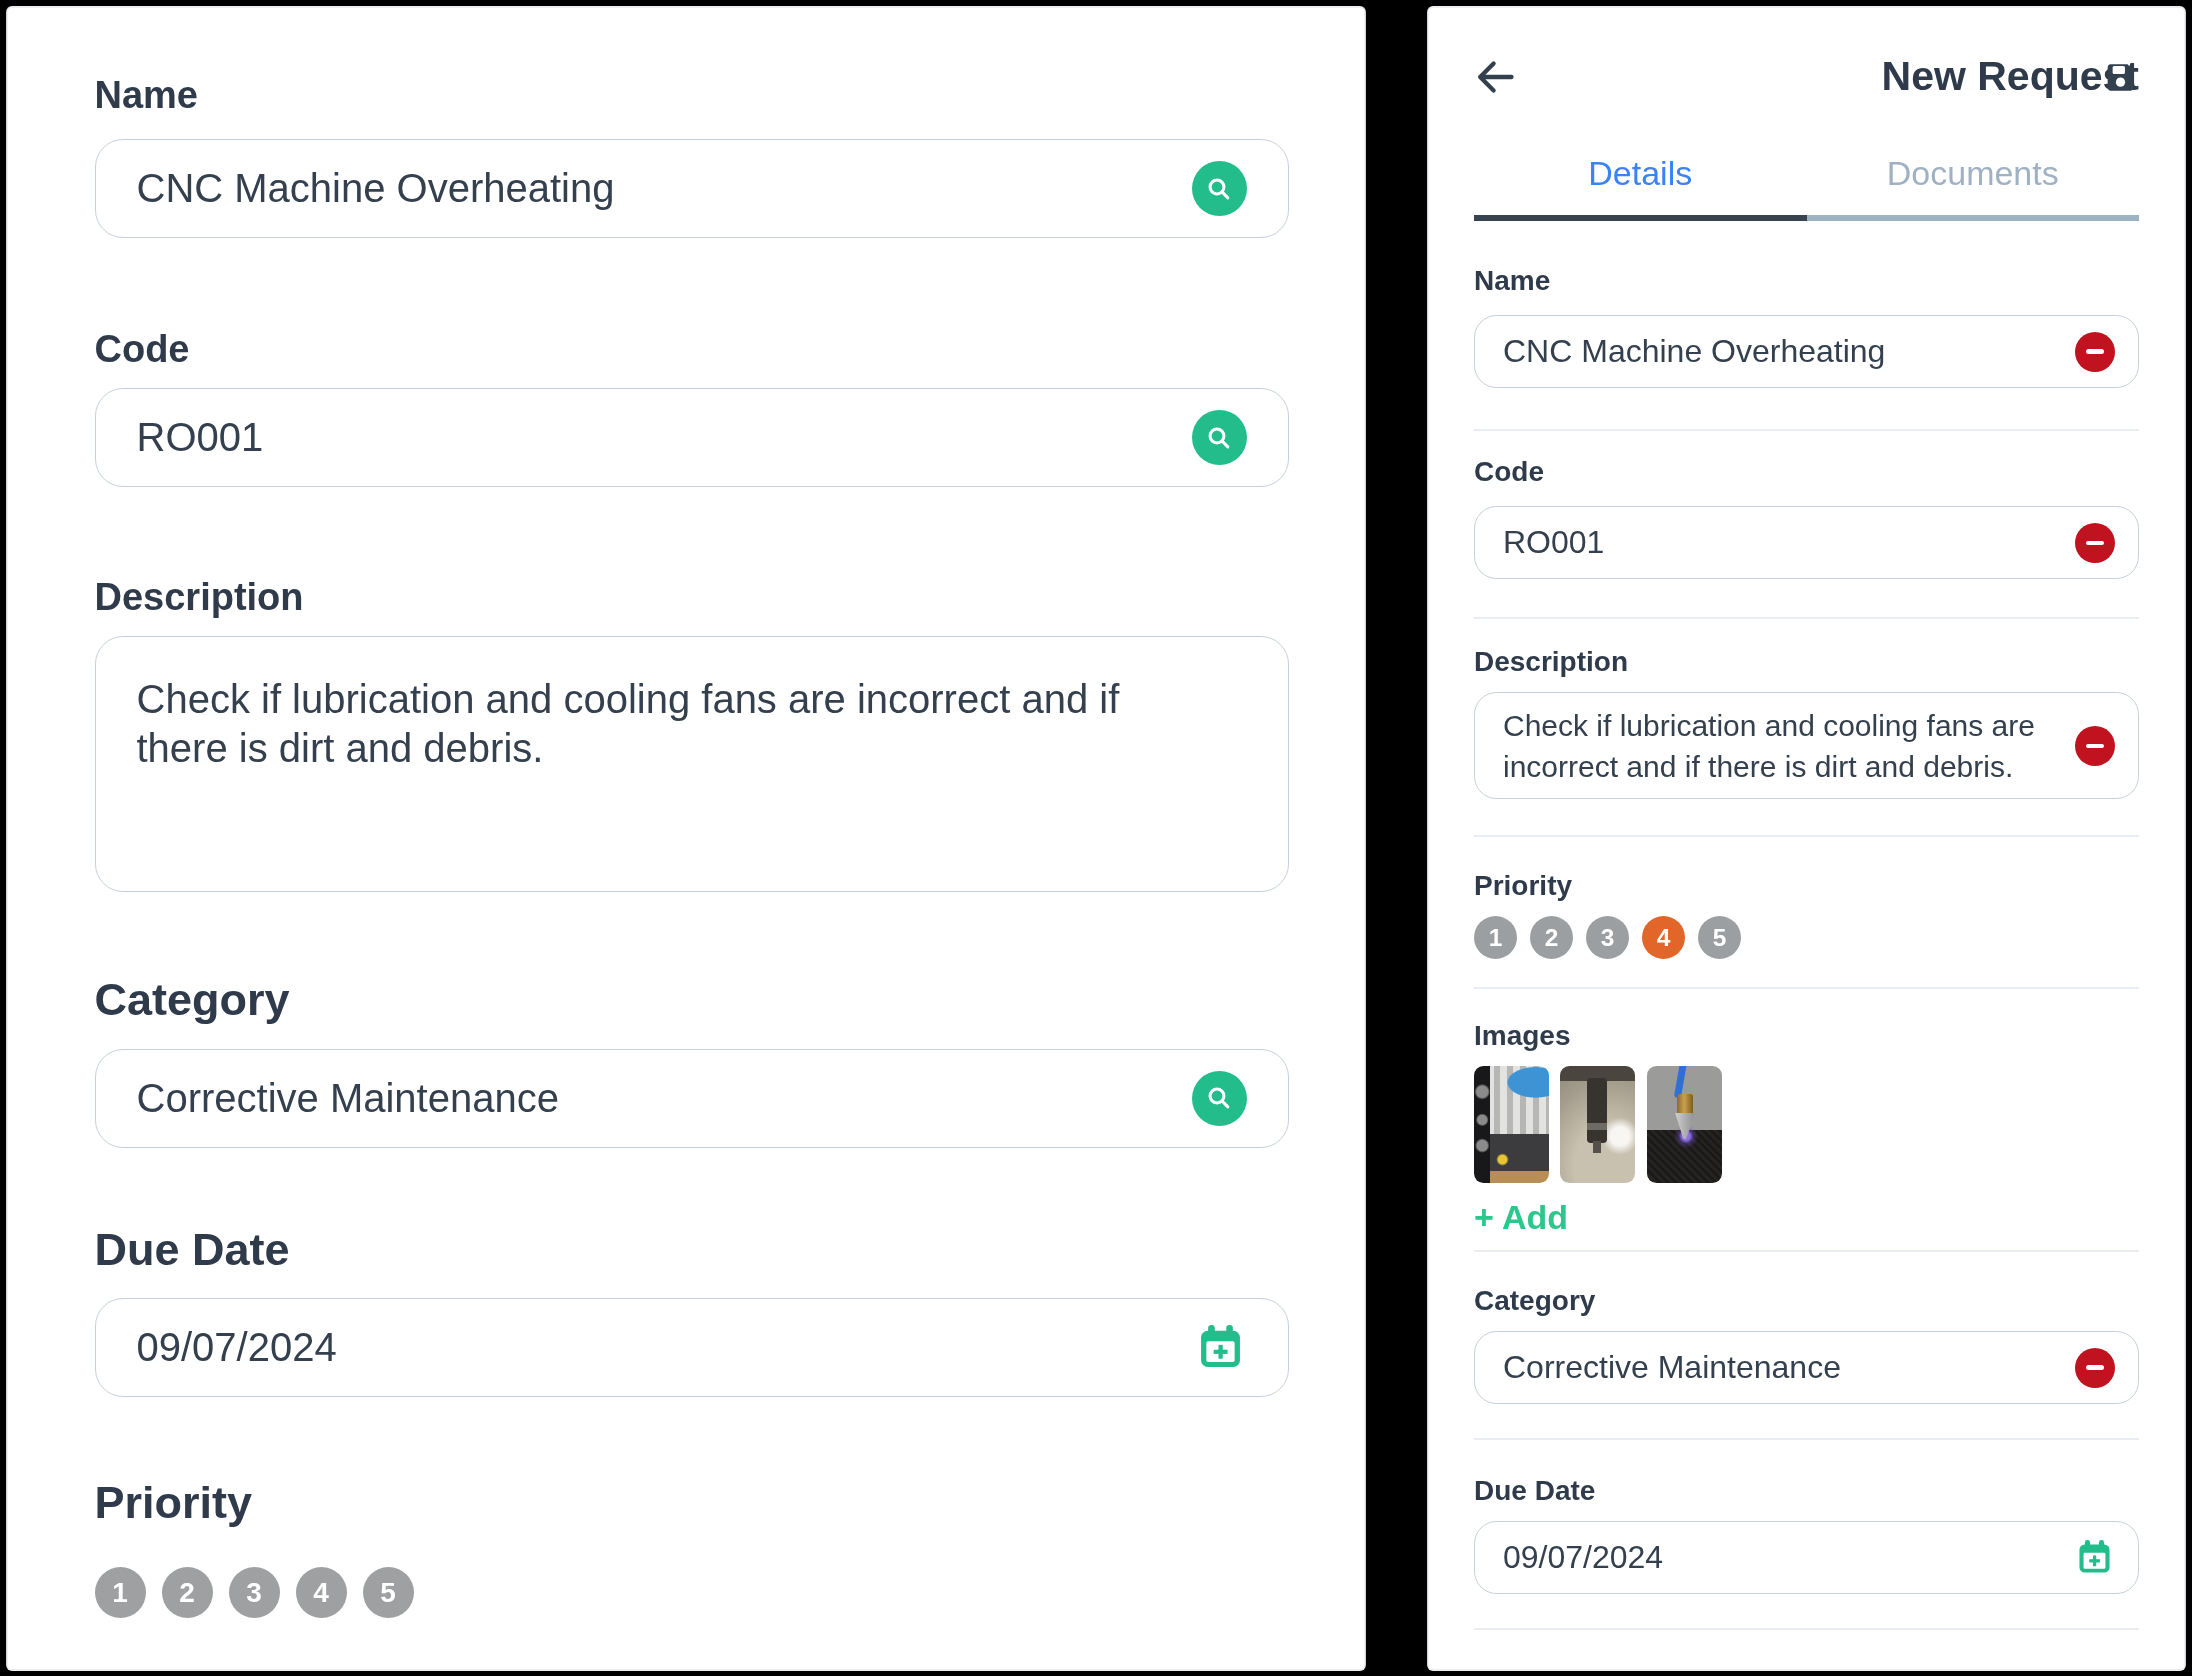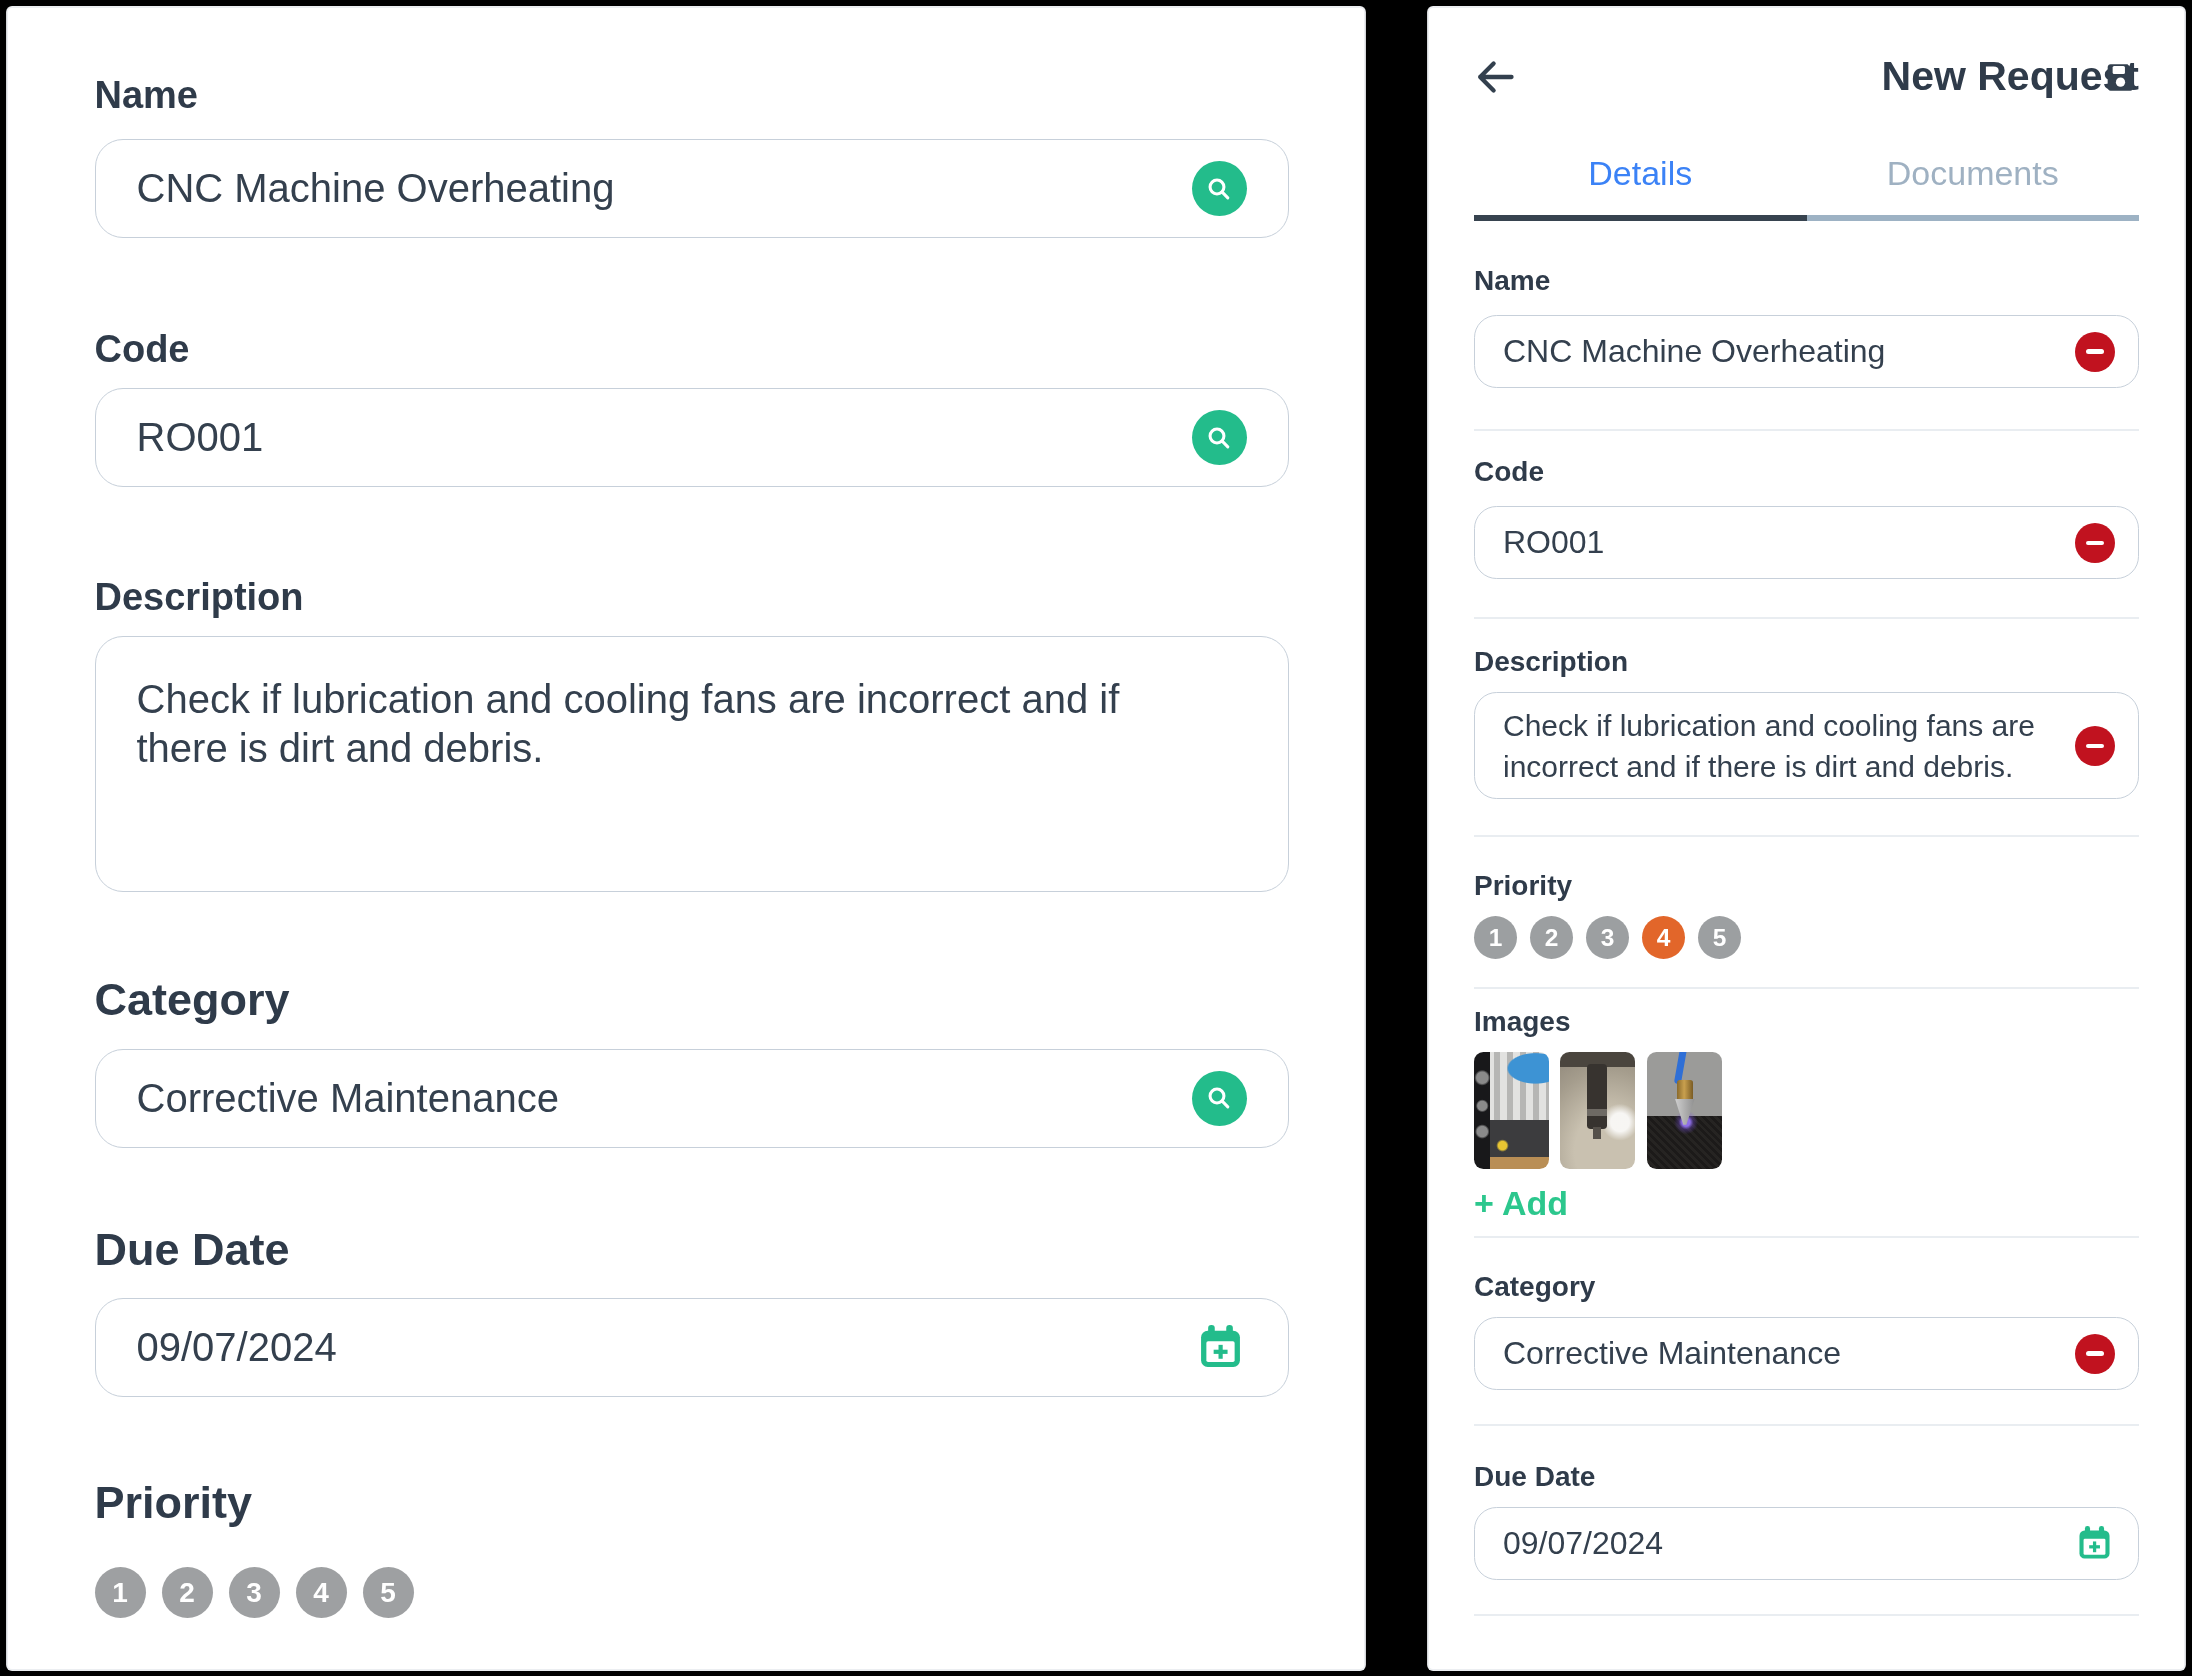--- a/index.html
+++ b/index.html
@@ -75,21 +75,21 @@
      repeating-linear-gradient(45deg, #262422 0 2.8px, #1c1a19 2.8px 5.6px);}
   .thumb-3 .cable{position:absolute;left:40%;top:-4%;width:9%;height:32%;background:#2F6FD6;
      border-radius:5.6px;transform:rotate(10deg);}
   .thumb-3 .brass{position:absolute;left:40%;top:24%;width:22%;height:18%;
      background:linear-gradient(90deg,#8a6a2c,#C9A04E 45%,#7a5c24);border-radius:2.8px;}
   .thumb-3 .cone{position:absolute;left:38%;top:40%;width:26%;height:22%;
      background:linear-gradient(90deg,#cfcfcf,#8f8f8f);clip-path:polygon(0 0,100% 0,58% 100%,42% 100%);}
   .add-link{margin-top:15px;font-size:34px;font-weight:700;color:#2CC78D;cursor:pointer;display:inline-block;}
   
   .mt46{margin-top:43px;} .mt44{margin-top:41px;} .mt40{margin-top:38px;} .mt38{margin-top:36px;}
-  .mt36{margin-top:34px;} .mt34{margin-top:32px;} .mt32{margin-top:16px;} .mt30{margin-top:28px;}
+  .mt36{margin-top:34px;} .mt34{margin-top:32px;} .mt32{margin-top:30px;} .mt30{margin-top:28px;}
   .mt28{margin-top:26px;} .mt26{margin-top:24.5px;} .mt18{margin-top:17px;} .mt14{margin-top:13px;}
   
   .lmt-name-inp{margin-top:22.6px;} .lmt-code{margin-top:90px;} .lmt-code-inp{margin-top:17px;}
   .lmt-desc{margin-top:89px;} .lmt-desc-box{margin-top:17px;}
   .lmt-cat{margin-top:81px;} .lmt-cat-inp{margin-top:22.6px;}
   .lmt-due{margin-top:75px;} .lmt-due-inp{margin-top:22.6px;}
   .lmt-prio{margin-top:79px;}
 </style>
 </head>
 <body>

